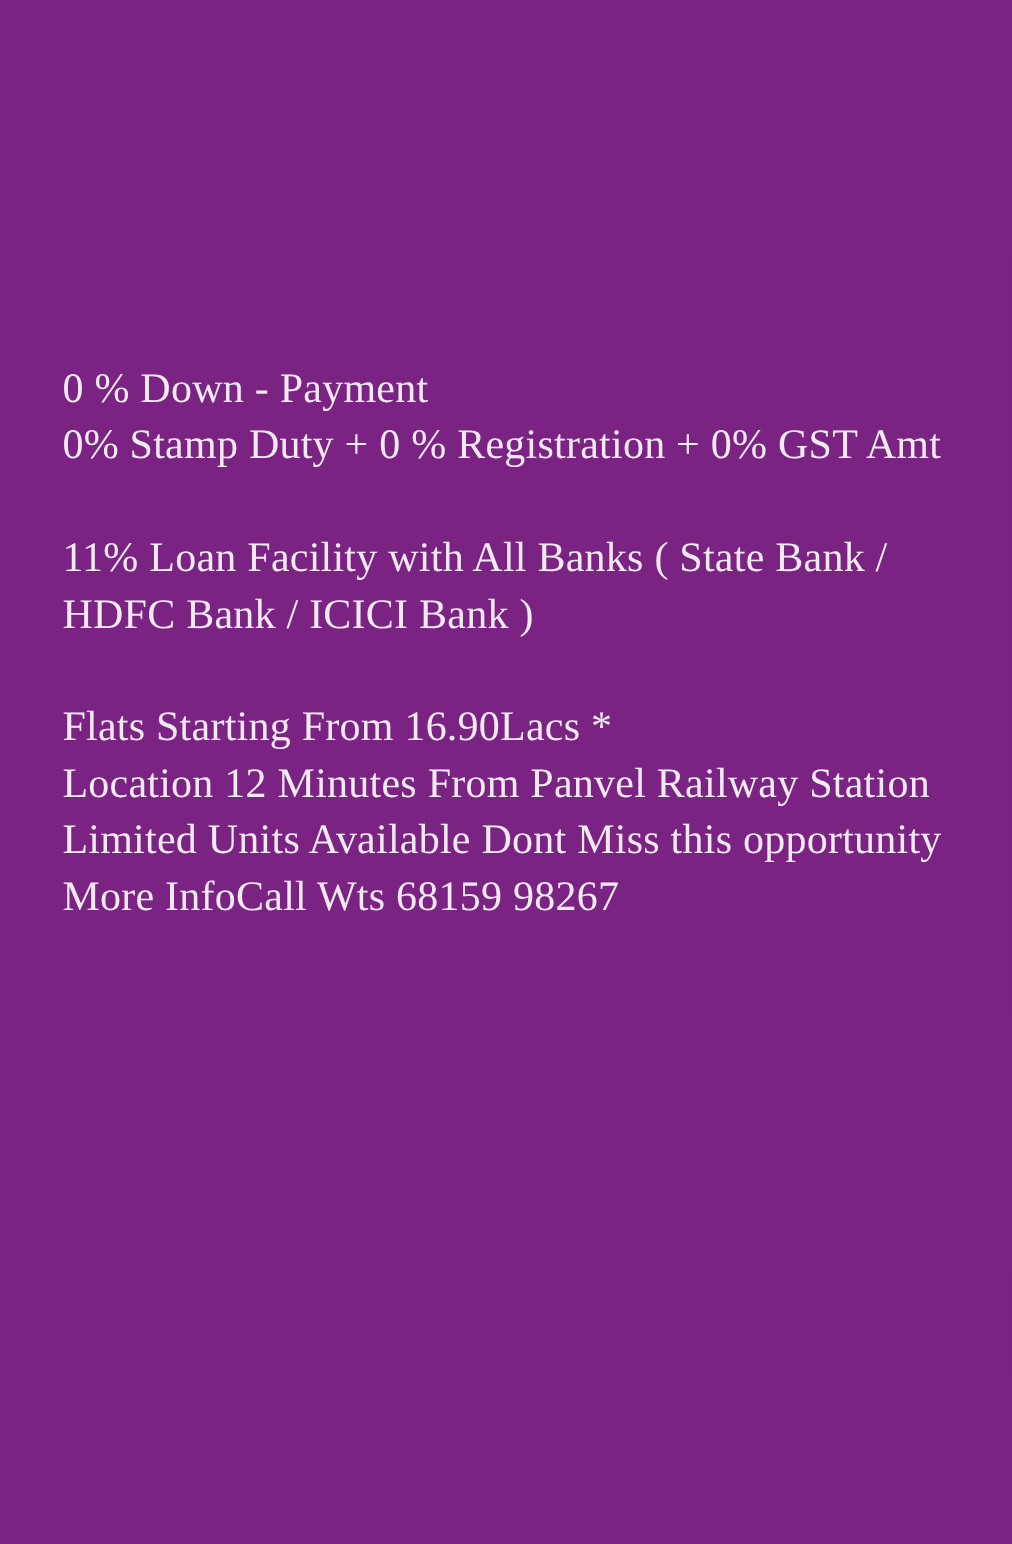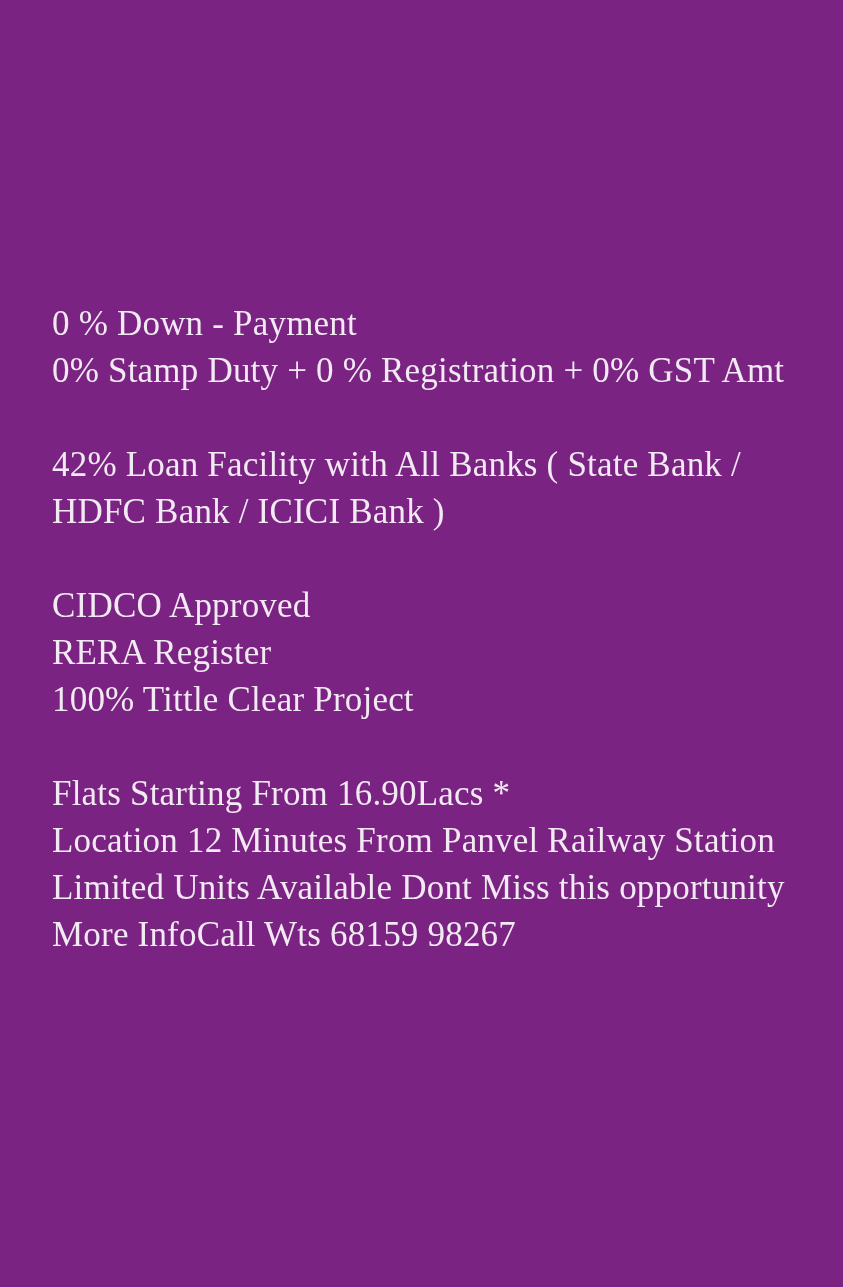--- a/index.html
+++ b/index.html
@@ -38,23 +38,20 @@
     margin-top: 47px;
   }
 </style>
 </head>
 <body>
 
 <div class="poster">
   <div class="text-block">
     <p class="para">0 % Down - Payment
 0% Stamp Duty + 0 % Registration + 0% GST Amt</p>
-    <p class="para">42% Loan Facility with All Banks ( State Bank / HDFC Bank / ICICI Bank )</p>
-    <p class="para">CIDCO Approved
-RERA Register
-100% Tittle Clear Project</p>
+    <p class="para">11% Loan Facility with All Banks ( State Bank / HDFC Bank / ICICI Bank )</p>
     <p class="para">Flats Starting From 16.90Lacs *
 Location 12 Minutes From Panvel Railway Station
 Limited Units Available Dont Miss this opportunity
 More InfoCall Wts 68159 98267</p>
 
   </div>
 </div>
 
 </body></html>

